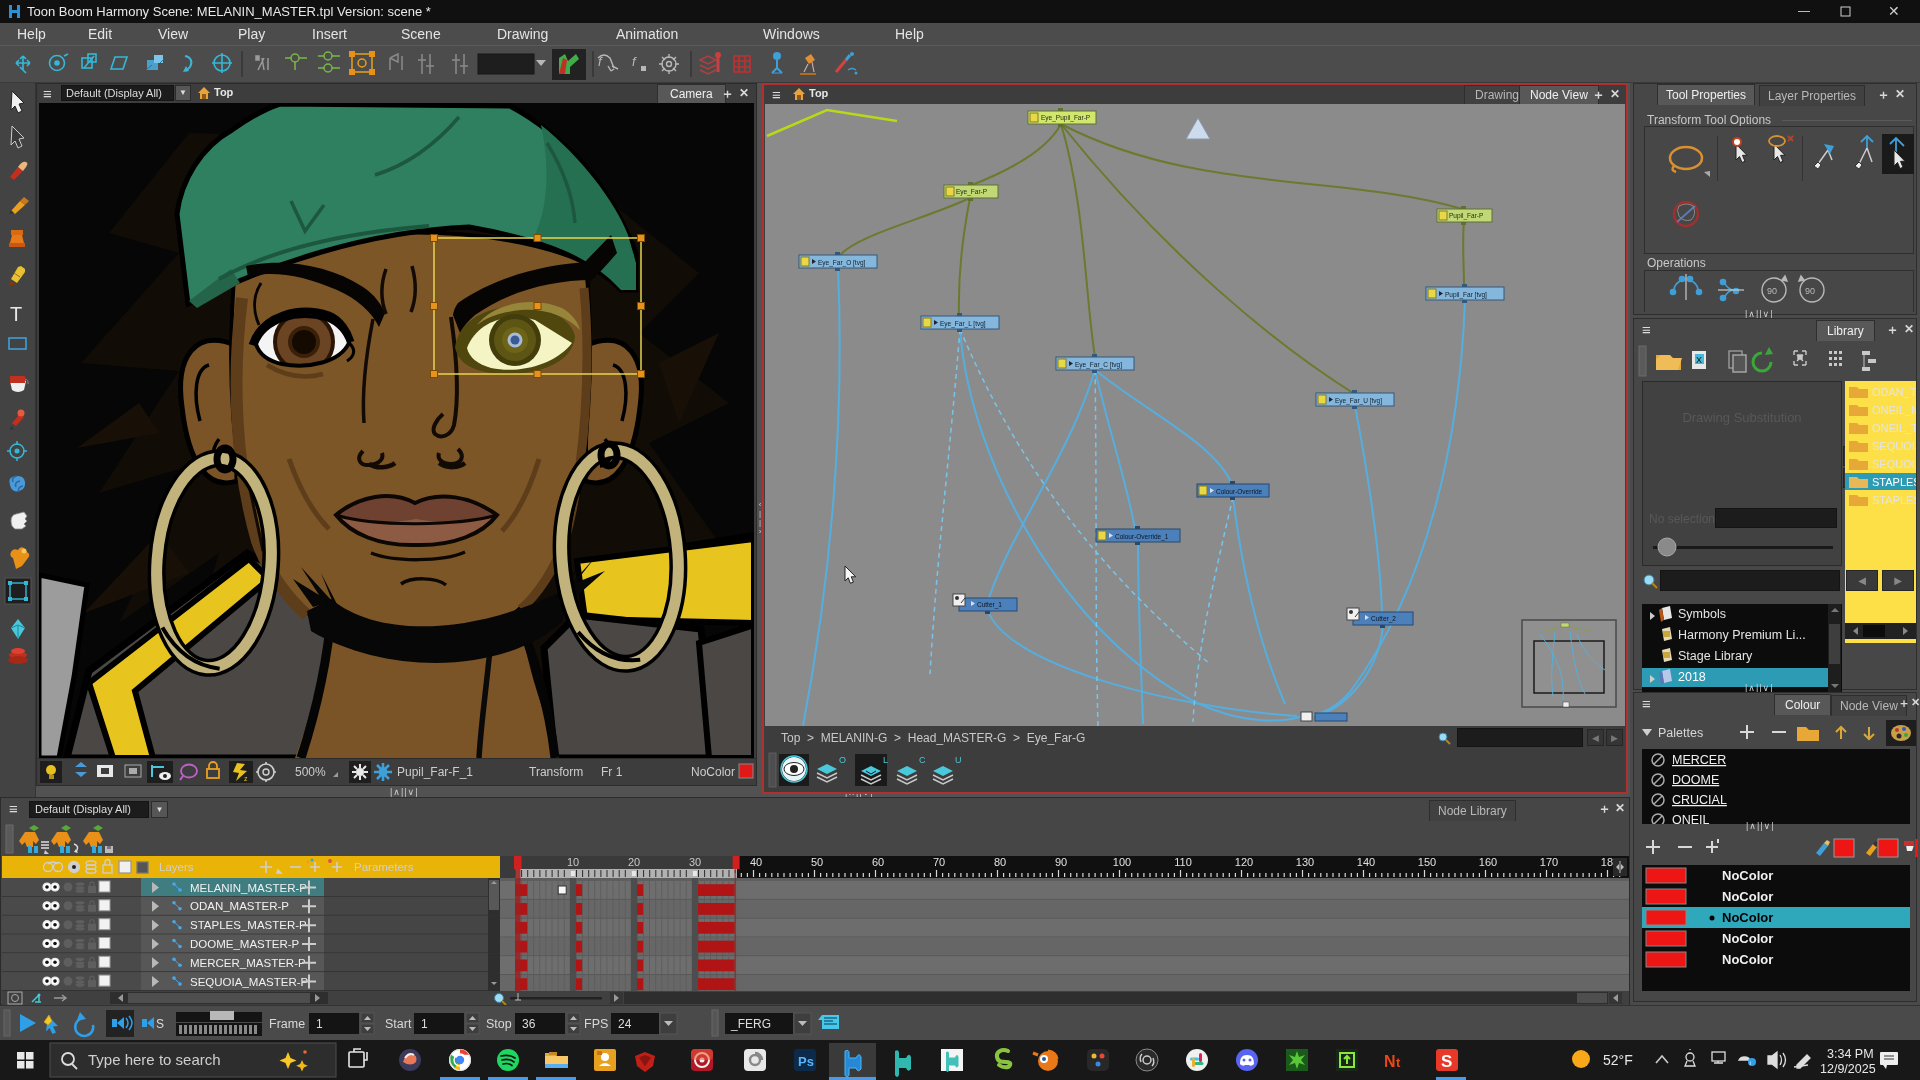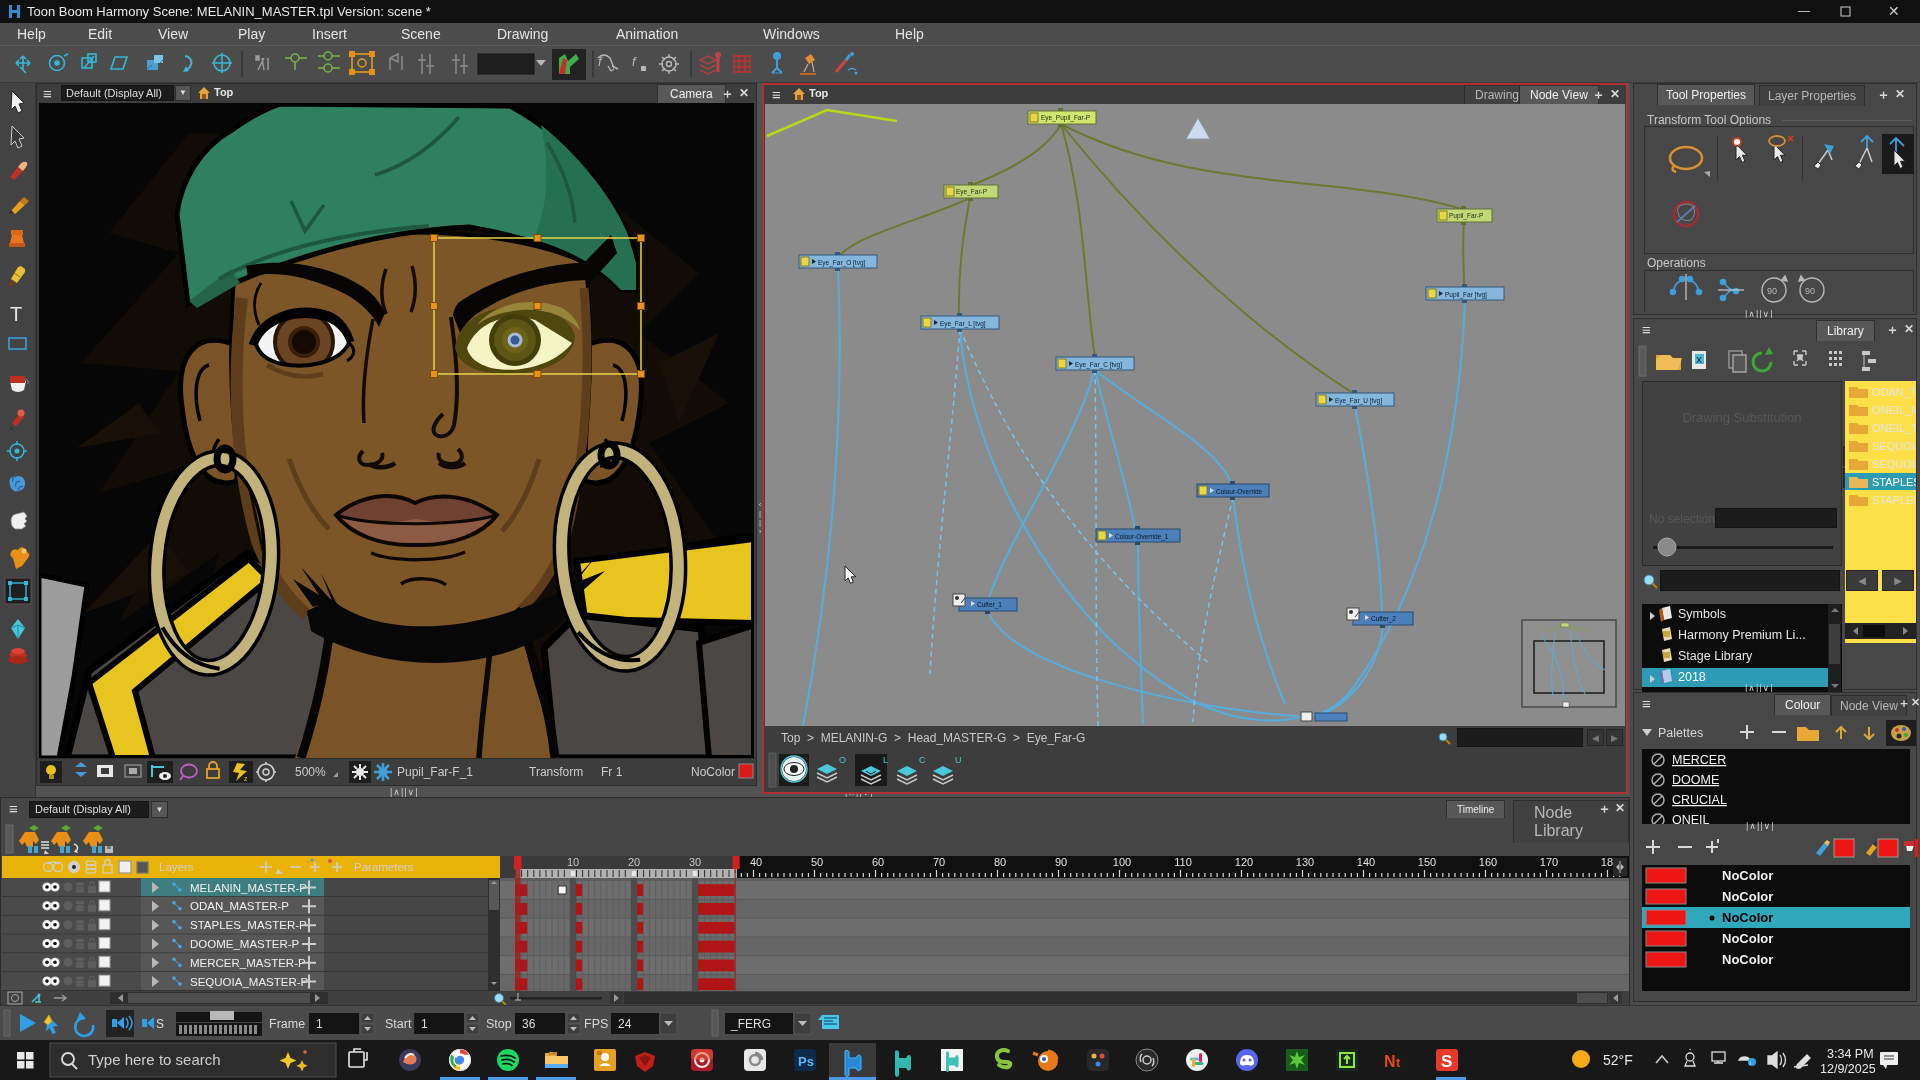--- a/index.html
+++ b/index.html
@@ -856,21 +856,21 @@
       </svg>
     </div>
   </div>
 </div>
 
 <div class="abs" id="timeline" style="left:0;top:797px;width:1630px;height:208px;background:#464646;border:1px solid #2c2c2c">
   <span class="hamb abs" style="left:8px;top:2px">≡</span>
   <div class="darkbox abs" style="left:28px;top:3px;width:120px;height:17px;font-size:11px;padding:1px 5px">Default (Display All)</div>
   <div class="abs" style="left:150px;top:3px;width:17px;height:17px;background:#565656;border:1px solid #2c2c2c;color:#ddd;font-size:8px;text-align:center;line-height:15px">▼</div>
   <span class="tab act abs" style="left:1445px;top:2px;font-size:10px;padding:3px 10px">Timeline</span>
-  <span class="tab abs" style="left:1512px;top:2px;font-size:16px;padding:3px 20px">Node Library</span>
+  <span class="tab abs" style="left:1428px;top:2px;font-size:12px;padding:3px 8px">Node Library</span>
   <span class="abs" style="left:1597px;top:2px;color:#d8d8d8;font-weight:bold;font-size:13px">＋</span>
   <span class="abs" style="left:1614px;top:3px;color:#d8d8d8;font-weight:bold;font-size:12px">✕</span>
 
   <svg class="abs" style="left:0;top:24px" width="200" height="34" viewBox="0 0 200 34">
     <rect x="5" y="3" width="7" height="28" fill="#5a5a5a" stroke="#6a6a6a"></rect>
     <g id="man1">
         <path d="M28 6l5-3 5 3-5 3z" fill="#5aa838"></path>
         <path d="M22 10h10l4 8-3 4-3-3v6h-6l-2-5-3 3-3-4z" fill="#e89018" transform="translate(2,0)"></path>
         <rect x="27" y="24" width="4" height="7" fill="#38a8d8"></rect>
         <rect x="33" y="24" width="4" height="7" fill="#38a8d8"></rect>

